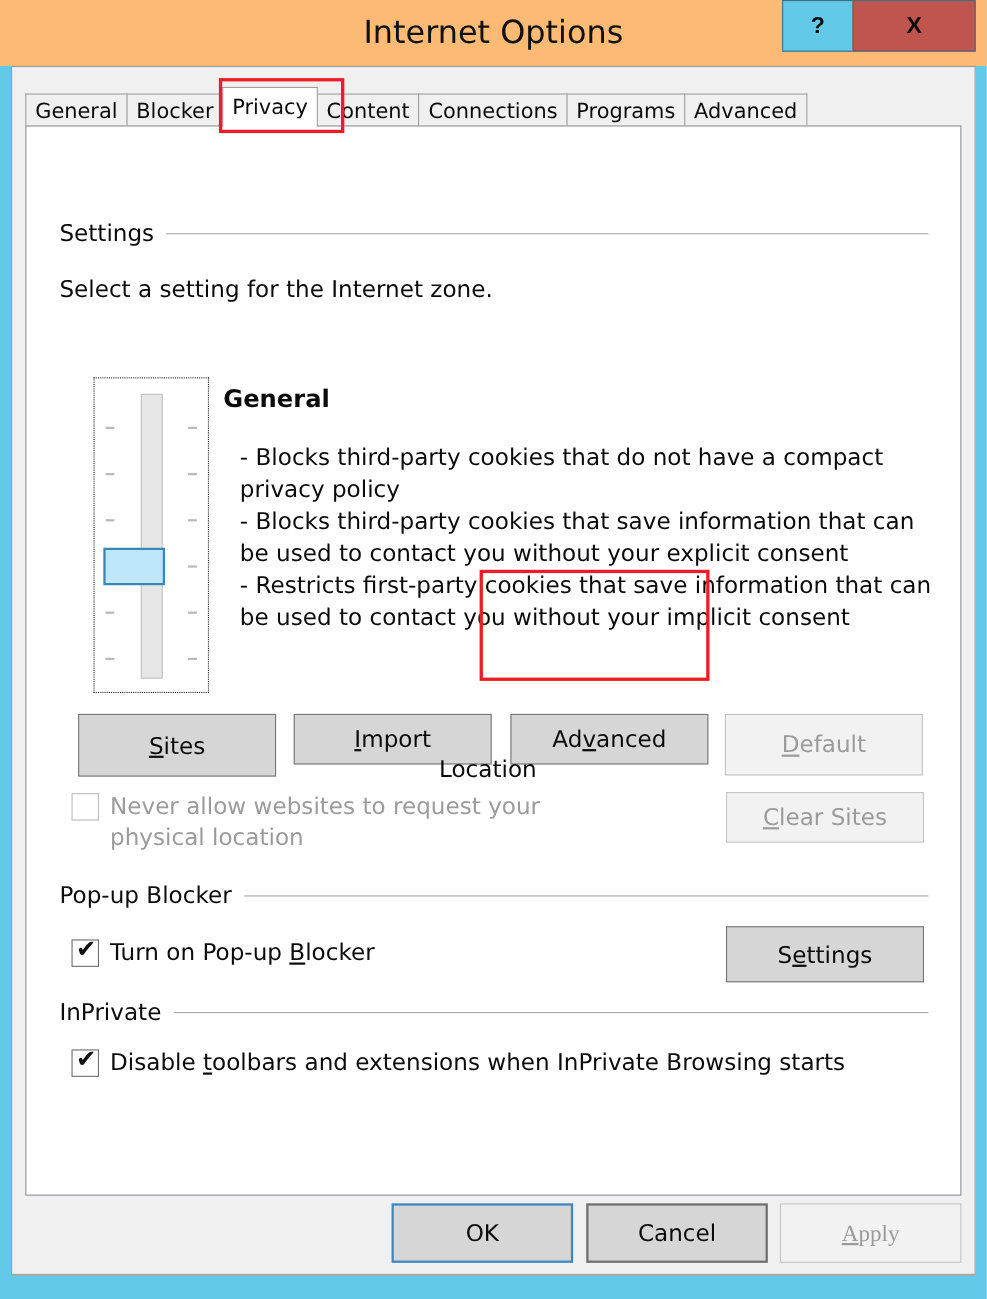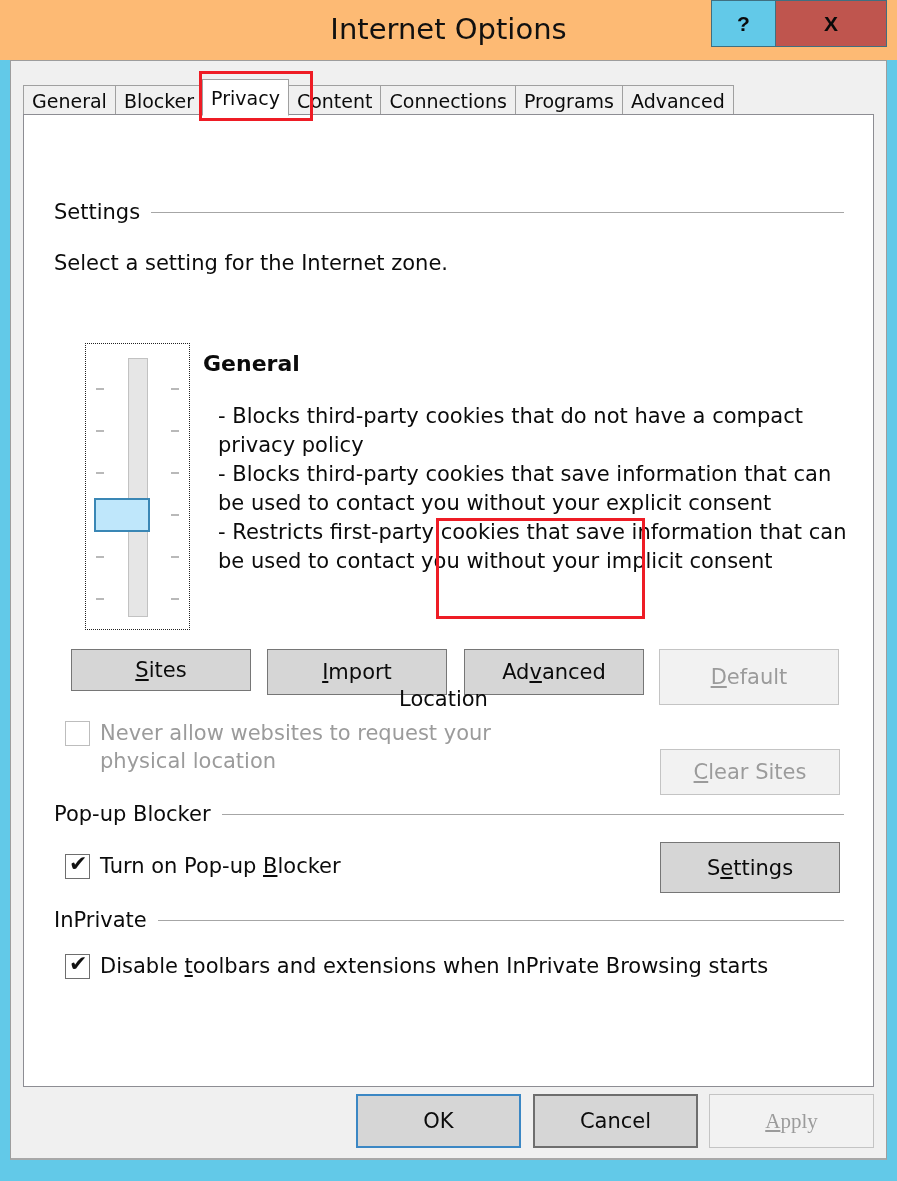--- a/index.html
+++ b/index.html
@@ -330,21 +330,21 @@
         <div class="slider-tick left" style="top:254px;"></div>
         <div class="slider-tick right" style="top:254px;"></div>
         <div id="slider-thumb" style="top:154px;"></div>
       </div>
 
       <div id="zone-name">General</div>
       <div id="zone-description">- Blocks third-party cookies that do not have a compact privacy policy
 - Blocks third-party cookies that save information that can be used to contact you without your explicit consent
 - Restricts first-party cookies that save information that can be used to contact you without your implicit consent</div>
 
-      <div class="btn" style="left:47px; top:534px; width:180px; height:42px;">
+      <div class="btn" style="left:47px; top:534px; width:180px; height:57px;">
         <span><span class="u">S</span>ites</span>
       </div>
       <div class="btn" style="left:243px; top:534px; width:180px; height:46px;">
         <span><span class="u">I</span>mport</span>
       </div>
       <div class="btn" style="left:440px; top:534px; width:180px; height:46px;">
         <span>Ad<span class="u">v</span>anced</span>
       </div>
       <div class="btn disabled" style="left:635px; top:534px; width:180px; height:56px;">
         <span><span class="u">D</span>efault</span>
@@ -353,21 +353,21 @@
       <div class="group-header" style="top:572px;flex-direction:column;">
         <span class="glabel">Location</span>
         <span class="grule"></span>
       </div>
 
       <div class="checkbox-row" style="left:41px; top:604px; width:470px;">
         <span class="cbox disabled"></span>
         <span class="cb-label disabled">Never allow websites to request your
 physical location</span>
       </div>
-      <div class="btn disabled" style="left:636px; top:605px; width:180px; height:46px;margin-top:29px;">
+      <div class="btn disabled" style="left:636px; top:605px; width:180px; height:46px;">
         <span><span class="u">C</span>lear Sites</span>
       </div>
 
       <div class="group-header" style="top:688px;">
         <span class="glabel">Pop-up Blocker</span>
         <span class="grule"></span>
       </div>
 
       <div class="checkbox-row" style="left:41px; top:737px;">
         <span class="cbox">

